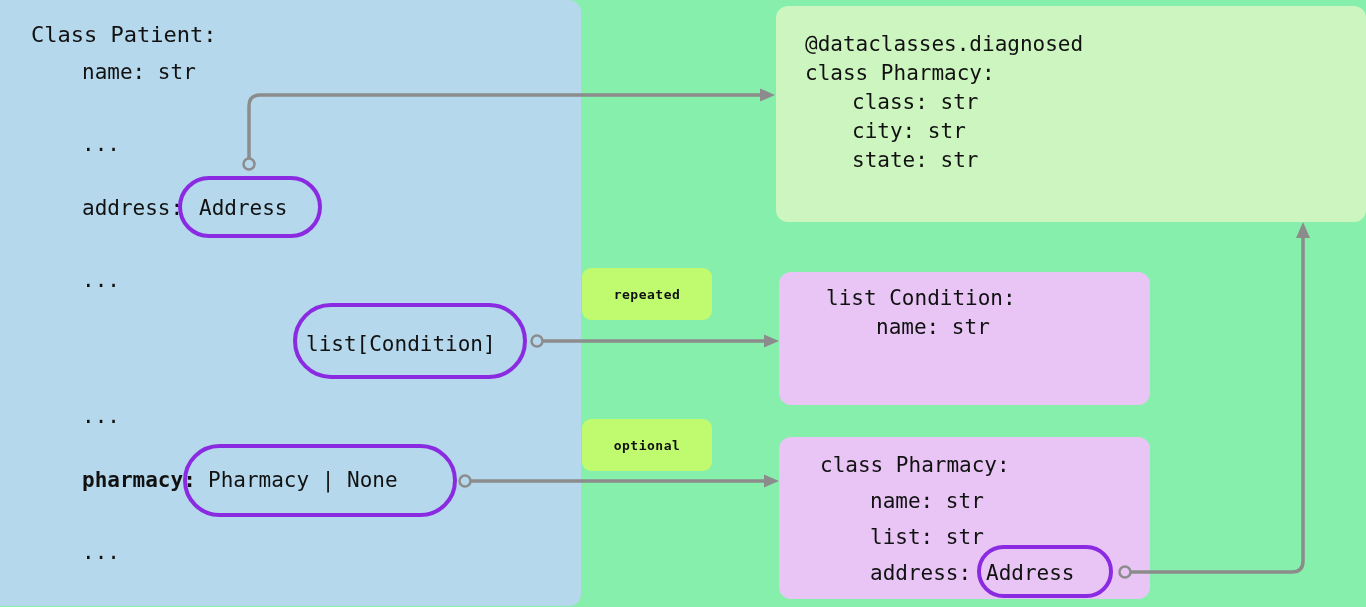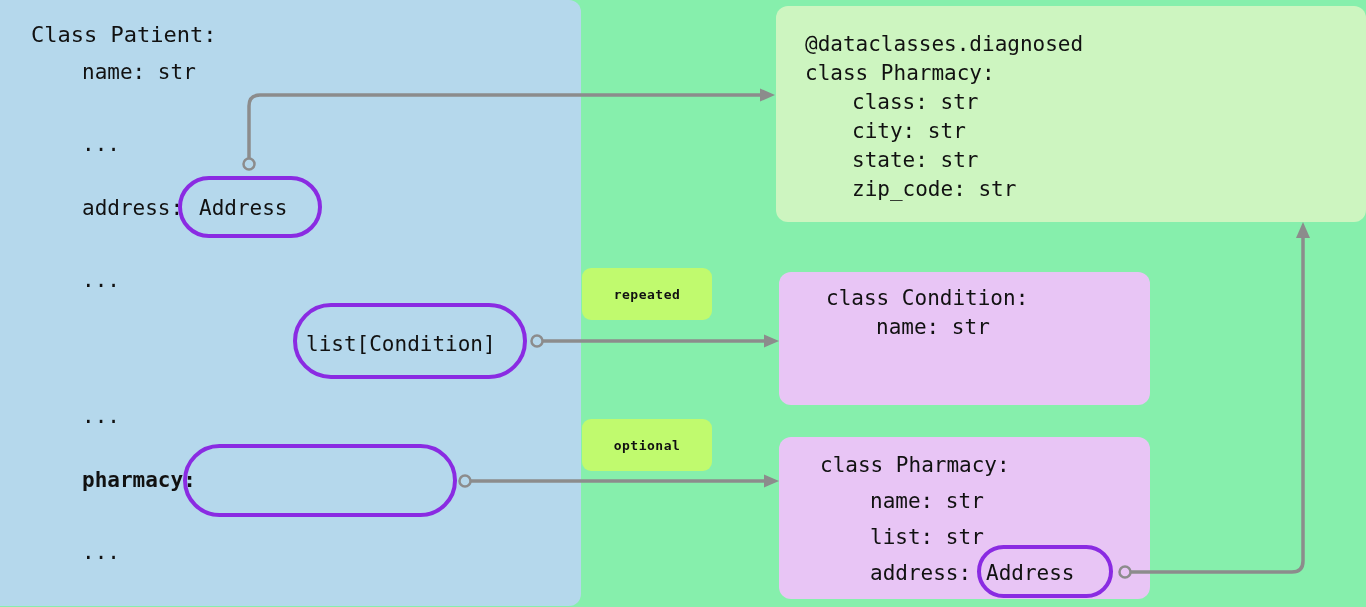--- a/index.html
+++ b/index.html
@@ -132,31 +132,31 @@
   <div class="code-line" style="left:82px; top:198px;">address:</div>
   <div class="code-line" style="left:199px; top:198px;">Address</div>
 
   <div class="code-line" style="left:82px; top:270px;">...</div>
 
   <div class="code-line" style="left:306px; top:334px;text-align:center;">list[Condition]</div>
 
   <div class="code-line" style="left:82px; top:406px;">...</div>
 
   <div class="code-line" style="left:82px; top:470px;font-weight:bold;">pharmacy:</div>
+  <div class="code-line" style="left:208px; top:470px;">Pharmacy | None</div>
 
   <div class="code-line" style="left:82px; top:542px;">...</div>
 
   <div class="code-line" style="left:805px; top:34px;">@dataclasses.diagnosed</div>
   <div class="code-line" style="left:805px; top:63px;">class Pharmacy:</div>
   <div class="code-line" style="left:852px; top:92px;">class: str</div>
   <div class="code-line" style="left:852px; top:121px;">city: str</div>
   <div class="code-line" style="left:852px; top:150px;">state: str</div>
-  <div class="code-line" style="left:852px; top:179px;">zip_code: str</div>
 
-  <div class="code-line" style="left:826px; top:288px;">class Condition:</div>
+  <div class="code-line" style="left:826px; top:288px;">list Condition:</div>
   <div class="code-line" style="left:876px; top:317px;">name: str</div>
 
   <div class="code-line" style="left:820px; top:455px;">class Pharmacy:</div>
   <div class="code-line" style="left:870px; top:491px;">name: str</div>
   <div class="code-line" style="left:870px; top:527px;">list: str</div>
   <div class="code-line" style="left:870px; top:563px;">address:</div>
   <div class="code-line" style="left:986px; top:563px;">Address</div>
 
   <div class="pill" style="left:178px; top:176px; width:144px; height:62px;"></div>
   <div class="pill" style="left:293px; top:303px; width:234px; height:76px;"></div>

